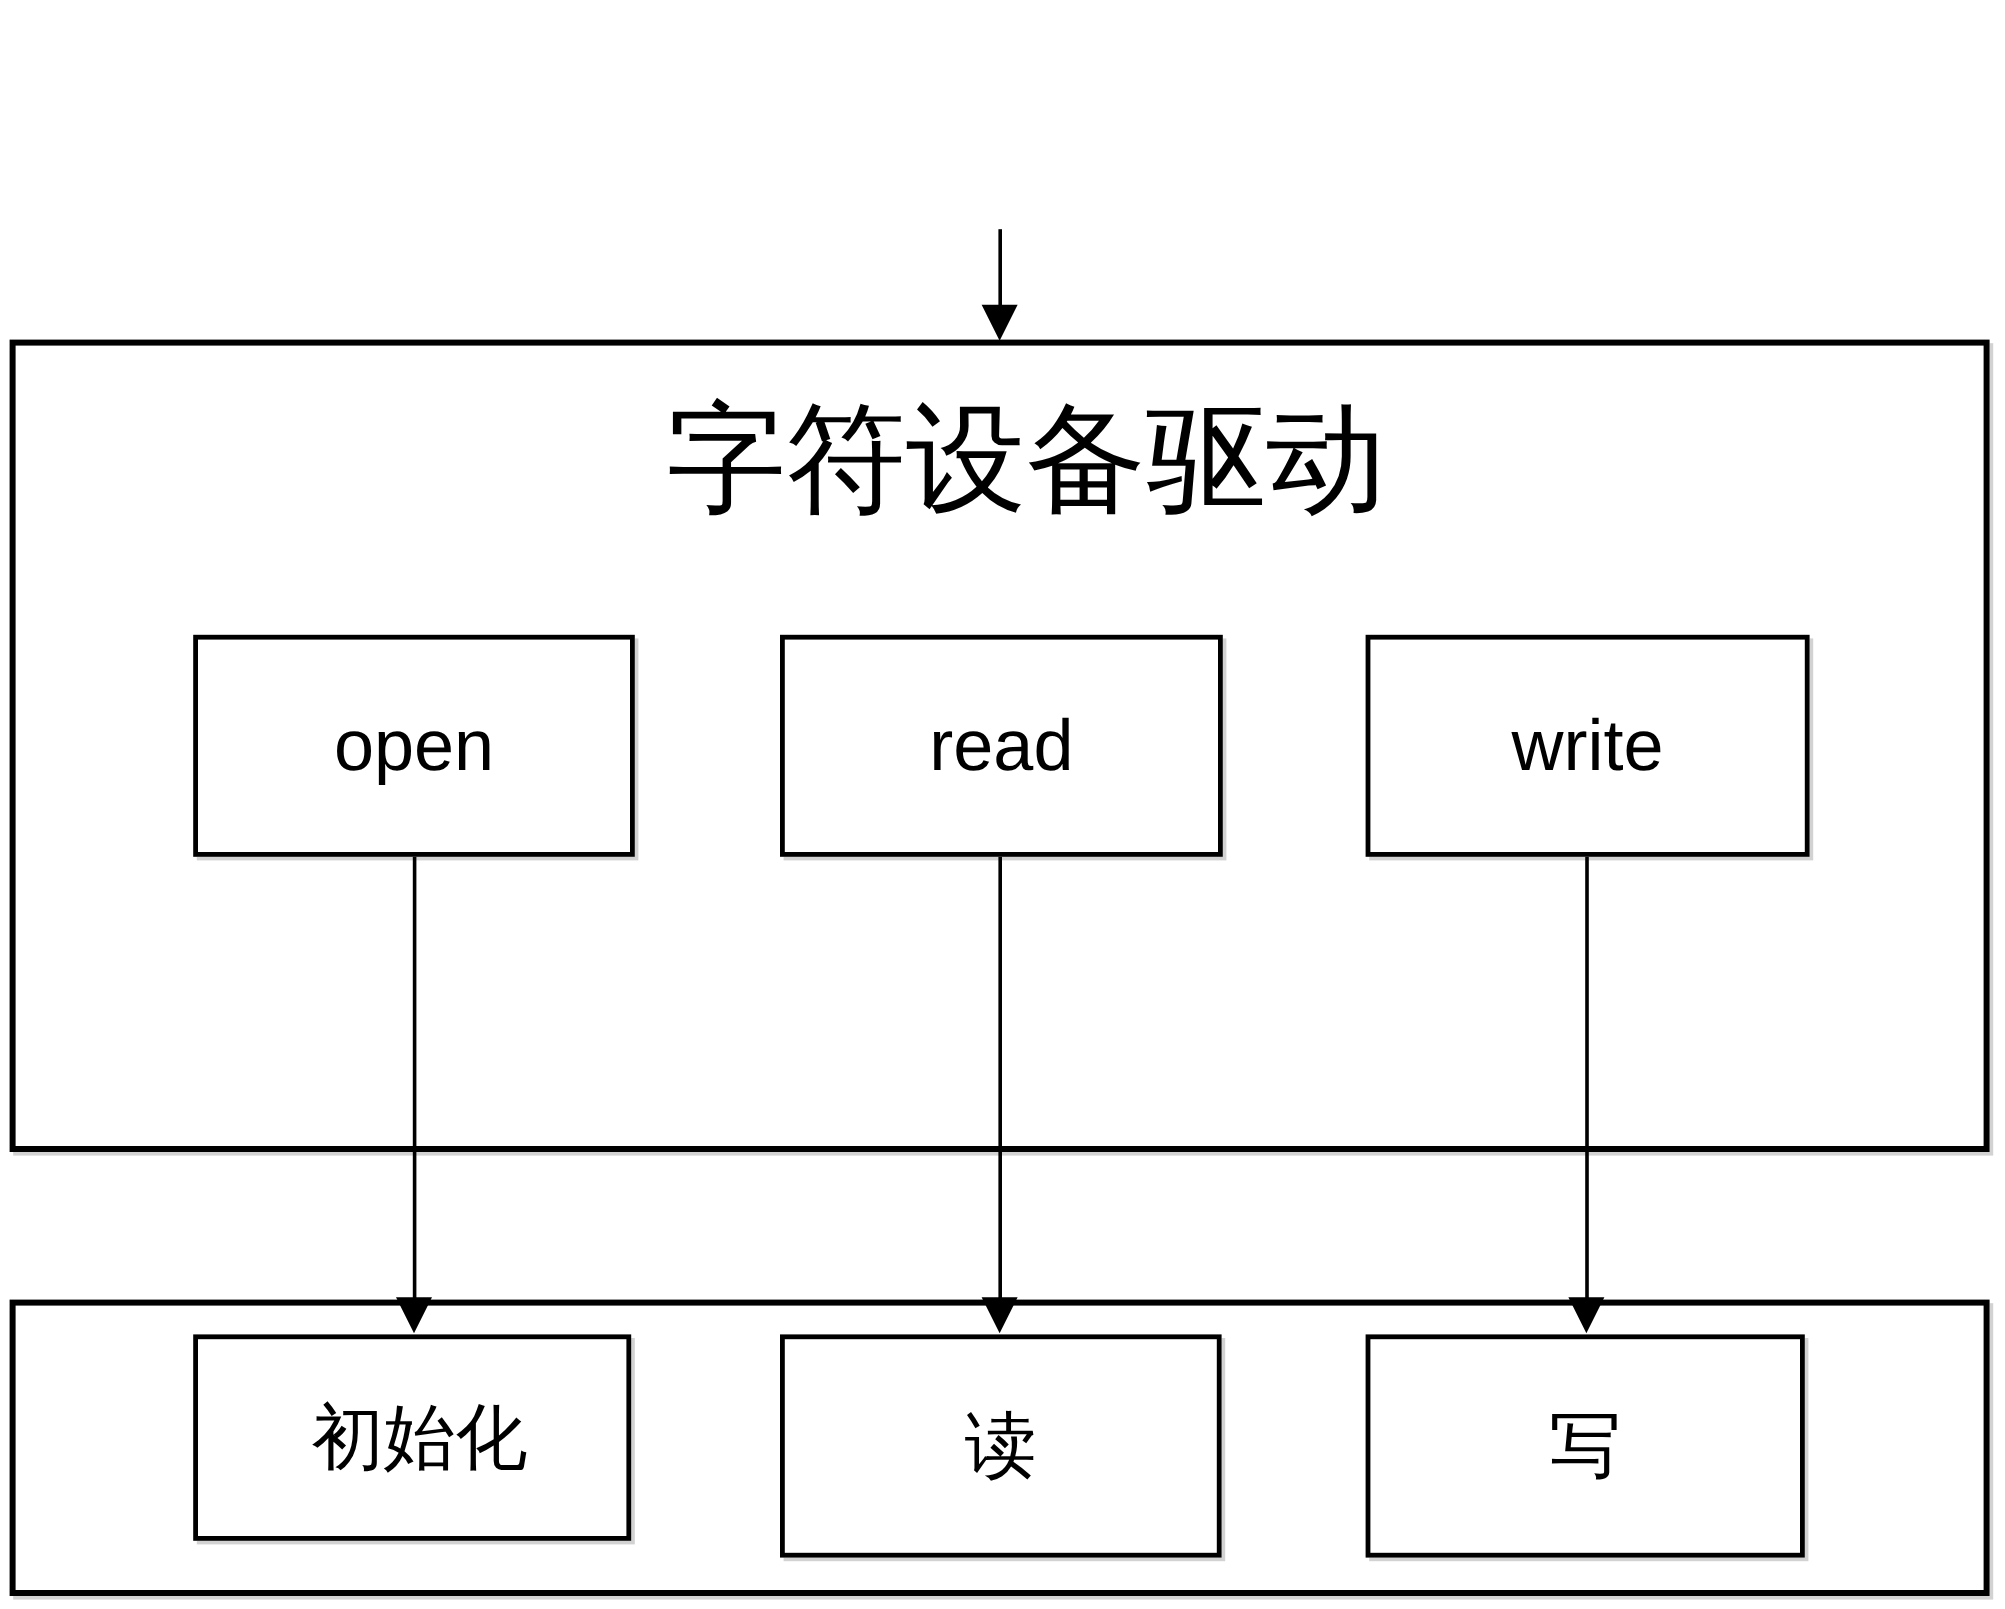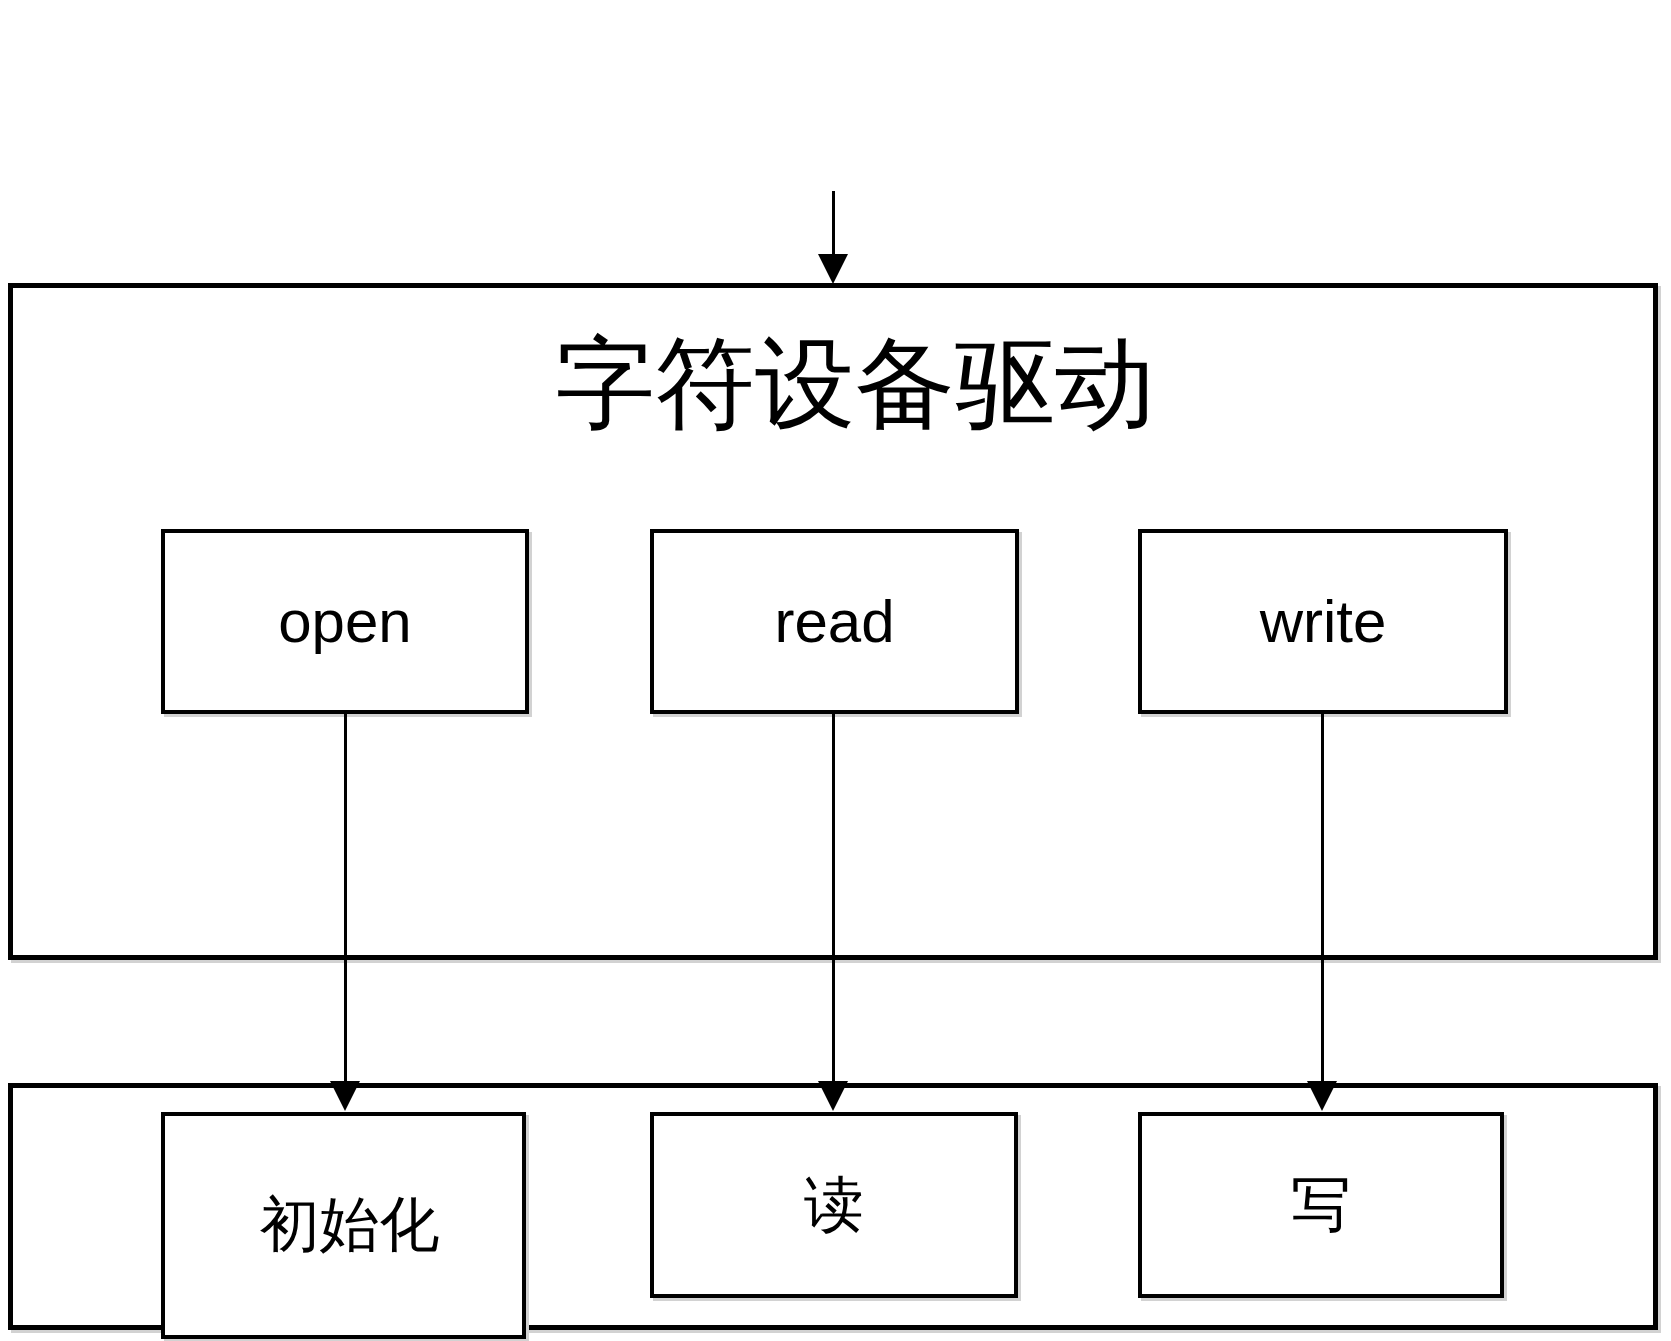--- a/index.html
+++ b/index.html
@@ -56,21 +56,21 @@
     white-space: nowrap;
   }
   #hw-box {
     left: 8px; top: 1083px; width: 1650px; height: 247px;
   }
   
   #open-box  { left: 148px; top: 241px; width: 368px; height: 185px; }
   #read-box  { left: 637px; top: 241px; width: 369px; height: 185px; }
   #write-box { left: 1125px; top: 241px; width: 370px; height: 185px; }
   
-  #init-box     { left: 148px; top: 24px; width: 365px; height: 227px; padding-left: 12px; }
+  #init-box     { left: 148px; top: 24px; width: 365px; height: 172px; padding-left: 12px; }
   #read-cn-box  { left: 637px; top: 24px; width: 368px; height: 186px; }
   #write-cn-box { left: 1125px; top: 24px; width: 366px; height: 186px; }
   
   .arrow {
     position: absolute;
     width: 30px;
   }
   .arrow .shaft {
     position: absolute;
     left: 13.5px;

